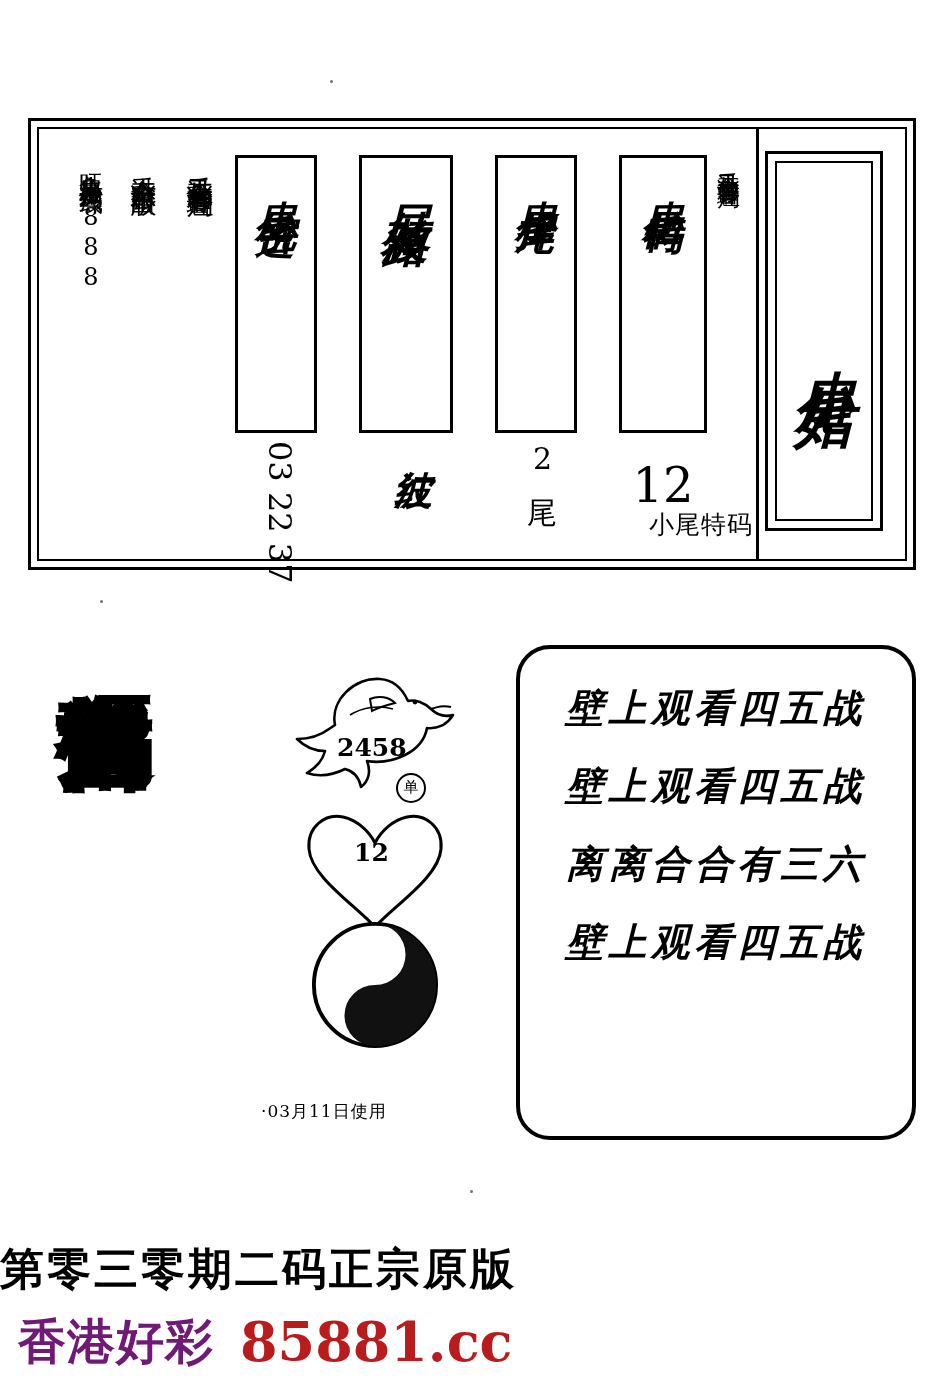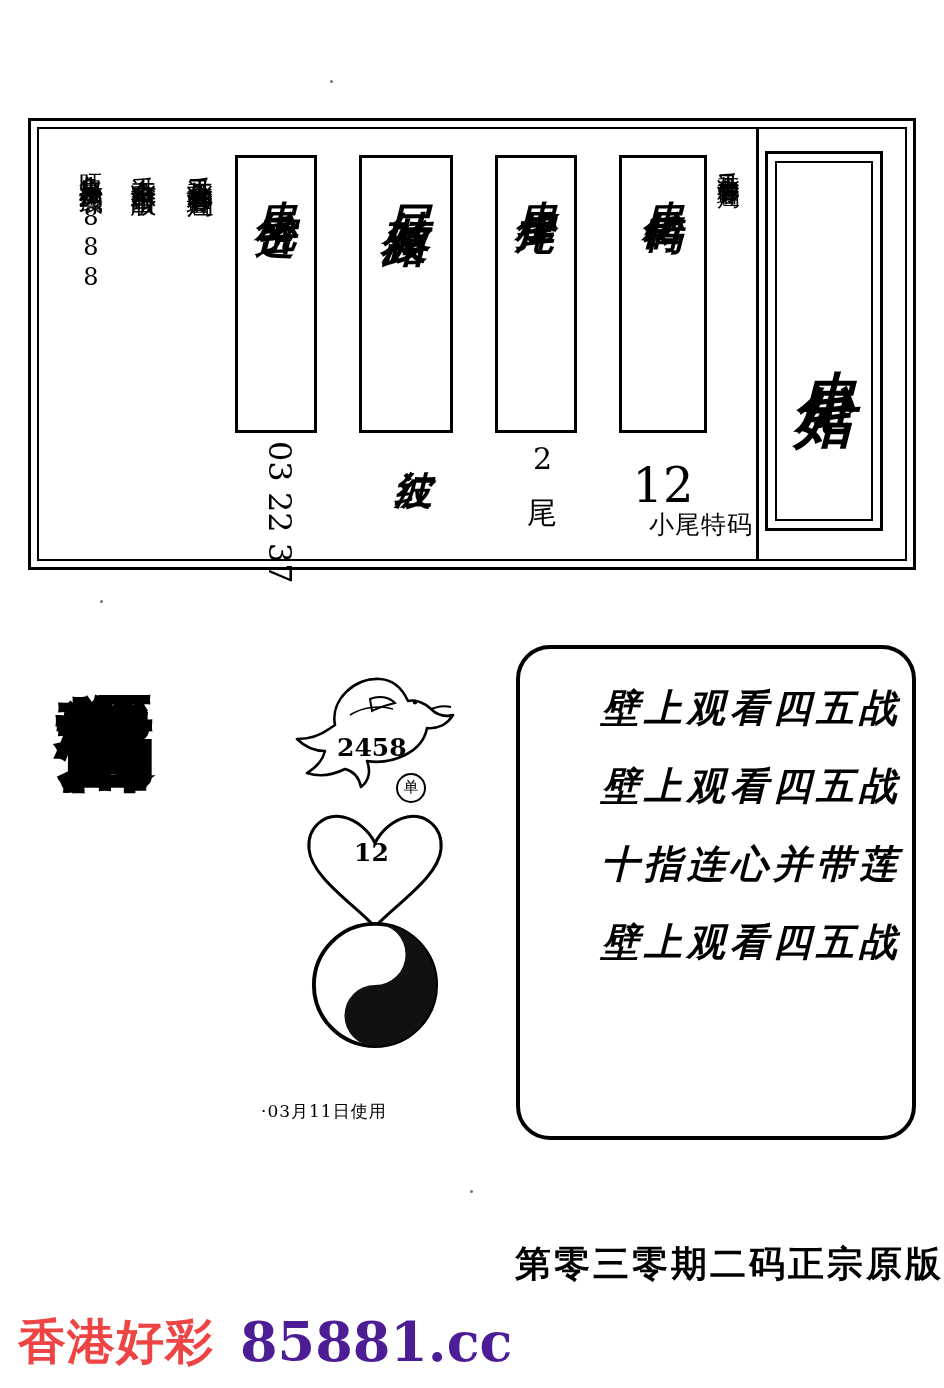--- a/index.html
+++ b/index.html
@@ -191,55 +191,55 @@
     height: 495px;
     border: 4px solid #000;
     border-radius: 34px;
     box-sizing: border-box;
     padding: 34px 10px 10px 10px;
   }
   .poem-line {
     font-size: 38px;
     font-weight: bold;
     font-style: italic;
-    text-align: right;
+    text-align: center;
     letter-spacing: 5px;
     margin-bottom: 27px;
     font-family: "DejaVu Serif", "Liberation Serif", serif;
   }
 
   
   .footer-title {
     position: absolute;
     left: 0;
     right: 0;
     top: 1240px;
-    text-align: right;
-    font-size: 36px;
+    text-align: left;
+    font-size: 44px;
     font-weight: bold;
     letter-spacing: 3px;
     font-family: Liberation Sans, sans-serif;
   }
   .watermark {
     position: absolute;
     left: 18px;
     top: 1310px;
     display: flex;
     align-items: center;
   }
   .wm-text {
     font-size: 48px;
     font-weight: bold;
-    color: #ef4444;
+    color: #701a75;
     letter-spacing: 1px;
   }
   .wm-num {
     font-size: 54px;
     font-weight: bold;
-    color: #4c1d95;
+    color: #b91c1c;
     margin-left: 26px;
     font-family: "DejaVu Serif", "Liberation Serif", serif;
   }
   .speck {
     position: absolute;
     width: 3px;
     height: 3px;
     background: #000;
     border-radius: 50%;
     opacity: .55;
@@ -327,21 +327,21 @@
     <circle cx="50" cy="73.5" r="7" fill="#111"></circle>
   </svg>
   <div class="sym-num yy-num" style="color:#fff;">22</div>
 
   <div class="use-date">·03月11日使用</div>
 </div>
 
 <div class="poem">
   <div class="poem-line">壁上观看四五战</div>
   <div class="poem-line">壁上观看四五战</div>
-  <div class="poem-line">十指连心并带莲</div>
+  <div class="poem-line">离离合合有三六</div>
   <div class="poem-line">壁上观看四五战</div>
 </div>
 
 <div class="footer-title">第零三零期二码正宗原版</div>
 
 <div class="watermark">
   <span class="wm-text">香港好彩</span>
   <span class="wm-num">85881.cc</span>
 </div>
 

